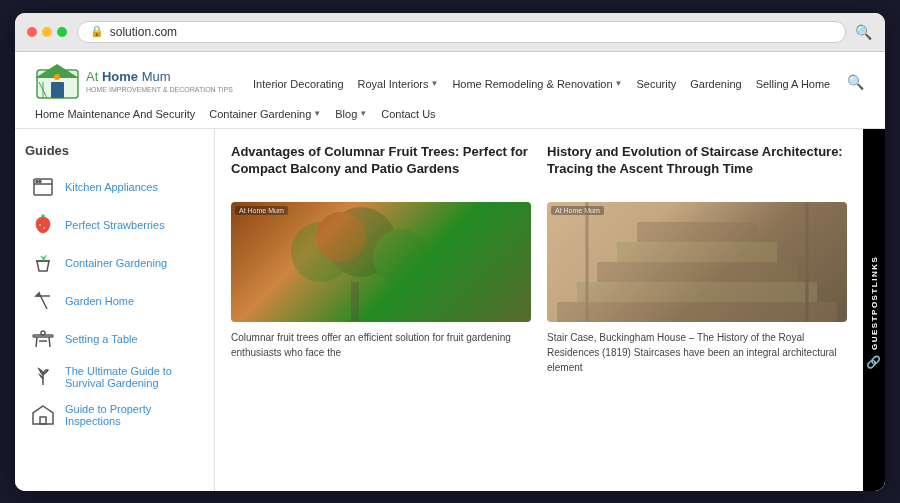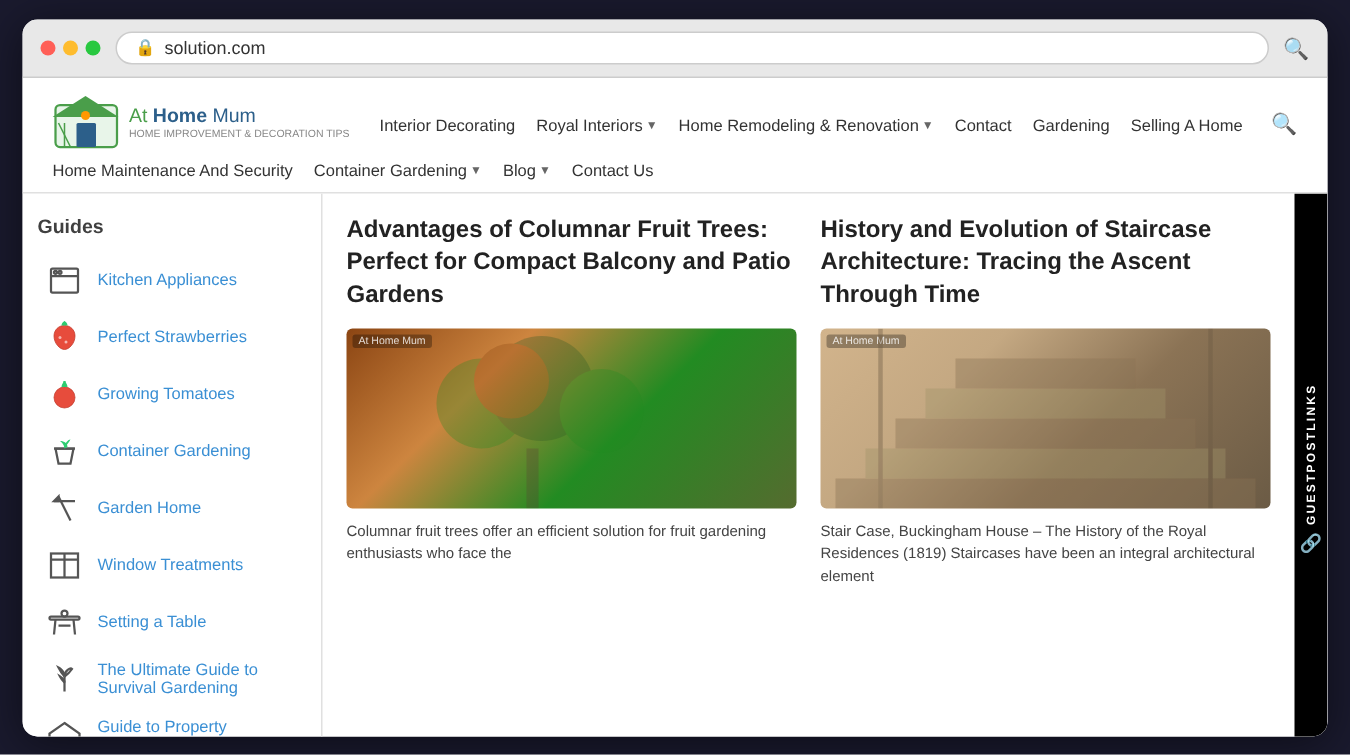--- a/index.html
+++ b/index.html
@@ -194,24 +194,24 @@
       flex: 1;
       padding: 14px 16px;
       overflow: hidden;
     }
     .articles-grid {
       display: grid;
       grid-template-columns: 1fr 1fr;
       gap: 16px;
     }
     .article-card h2 {
-      font-size: 16px;
+      font-size: 13px;
       font-weight: bold;
       color: #222;
-      margin-bottom: 12px;
+      margin-bottom: 24px;
       line-height: 1.35;
     }
     .article-image {
       width: 100%;
       height: 120px;
       border-radius: 4px;
       margin-bottom: 8px;
       overflow: hidden;
       position: relative;
     }
@@ -315,21 +315,21 @@
           </a>
           <a class="nav-link">
             <span>Royal Interiors</span>
             <span class="nav-dropdown-arrow">▼</span>
           </a>
           <a class="nav-link">
             <span>Home Remodeling &amp; Renovation</span>
             <span class="nav-dropdown-arrow">▼</span>
           </a>
           <a class="nav-link">
-            <span>Contact</span>
+            <span>Security</span>
           </a>
           <a class="nav-link">
             <span>Gardening</span>
           </a>
           <a class="nav-link">
             <span>Selling A Home</span>
           </a>
           <span class="nav-search">🔍</span>
         </div>
       </div>
@@ -373,30 +373,20 @@
             <svg width="24" height="24" viewBox="0 0 24 24">
               <path d="M12 4 C8 4 5 7 5 11 C5 16 9 20 12 20 C15 20 19 16 19 11 C19 7 16 4 12 4Z" fill="#e74c3c" stroke="#c0392b" stroke-width="0.5"></path>
               <path d="M10 4 C10 2 12 1 12 1 C12 1 14 2 14 4" fill="#2ecc71" stroke="none"></path>
               <circle cx="9" cy="12" r="1" fill="#fff" opacity="0.6"></circle>
               <circle cx="13" cy="15" r="1" fill="#fff" opacity="0.6"></circle>
             </svg>
           </div>
           <span class="sidebar-item-label">Perfect Strawberries</span>
         </div>
 
-        <div class="sidebar-item">
-          <div class="sidebar-item-icon">
-            <svg width="24" height="24" viewBox="0 0 24 24">
-              <circle cx="12" cy="14" r="7" fill="#e74c3c" stroke="#c0392b" stroke-width="0.5"></circle>
-              <path d="M10 7 C10 5 12 3 12 3 C12 3 14 5 14 7" fill="#2ecc71"></path>
-              <line x1="12" y1="3" x2="12" y2="7" stroke="#2ecc71" stroke-width="1.5"></line>
-            </svg>
-          </div>
-          <span class="sidebar-item-label">Growing Tomatoes</span>
-        </div>
 
         <div class="sidebar-item">
           <div class="sidebar-item-icon">
             <svg width="24" height="24" viewBox="0 0 24 24" fill="none" stroke="#555" stroke-width="1.5">
               <path d="M6 10 L8 20 L16 20 L18 10 Z"></path>
               <line x1="5" y1="10" x2="19" y2="10"></line>
               <path d="M12 10 C12 7 9 5 9 5 C11 5 14 6 14 9" fill="#2ecc71" stroke="none"></path>
               <path d="M12 10 C12 7 14 4 16 4 C15 6 13 8 12 10" fill="#2ecc71" stroke="none"></path>
             </svg>
           </div>
@@ -407,31 +397,20 @@
           <div class="sidebar-item-icon">
             <svg width="24" height="24" viewBox="0 0 24 24" fill="none" stroke="#555" stroke-width="1.5">
               <line x1="8" y1="4" x2="16" y2="20"></line>
               <line x1="5" y1="7" x2="19" y2="7"></line>
               <path d="M8 4 L5 7 L8 7 Z" fill="#555"></path>
             </svg>
           </div>
           <span class="sidebar-item-label">Garden Home</span>
         </div>
 
-        <div class="sidebar-item">
-          <div class="sidebar-item-icon">
-            <svg width="24" height="24" viewBox="0 0 24 24" fill="none" stroke="#555" stroke-width="1.5">
-              <rect x="3" y="4" width="18" height="16"></rect>
-              <line x1="12" y1="4" x2="12" y2="20"></line>
-              <line x1="3" y1="8" x2="12" y2="8"></line>
-              <line x1="12" y1="8" x2="21" y2="8"></line>
-            </svg>
-          </div>
-          <span class="sidebar-item-label">Window Treatments</span>
-        </div>
 
         <div class="sidebar-item">
           <div class="sidebar-item-icon">
             <svg width="24" height="24" viewBox="0 0 24 24" fill="none" stroke="#555" stroke-width="1.5">
               <rect x="2" y="8" width="20" height="2" rx="1"></rect>
               <line x1="6" y1="10" x2="5" y2="20"></line>
               <line x1="18" y1="10" x2="19" y2="20"></line>
               <circle cx="12" cy="6" r="2"></circle>
               <line x1="8" y1="14" x2="16" y2="14"></line>
             </svg>

